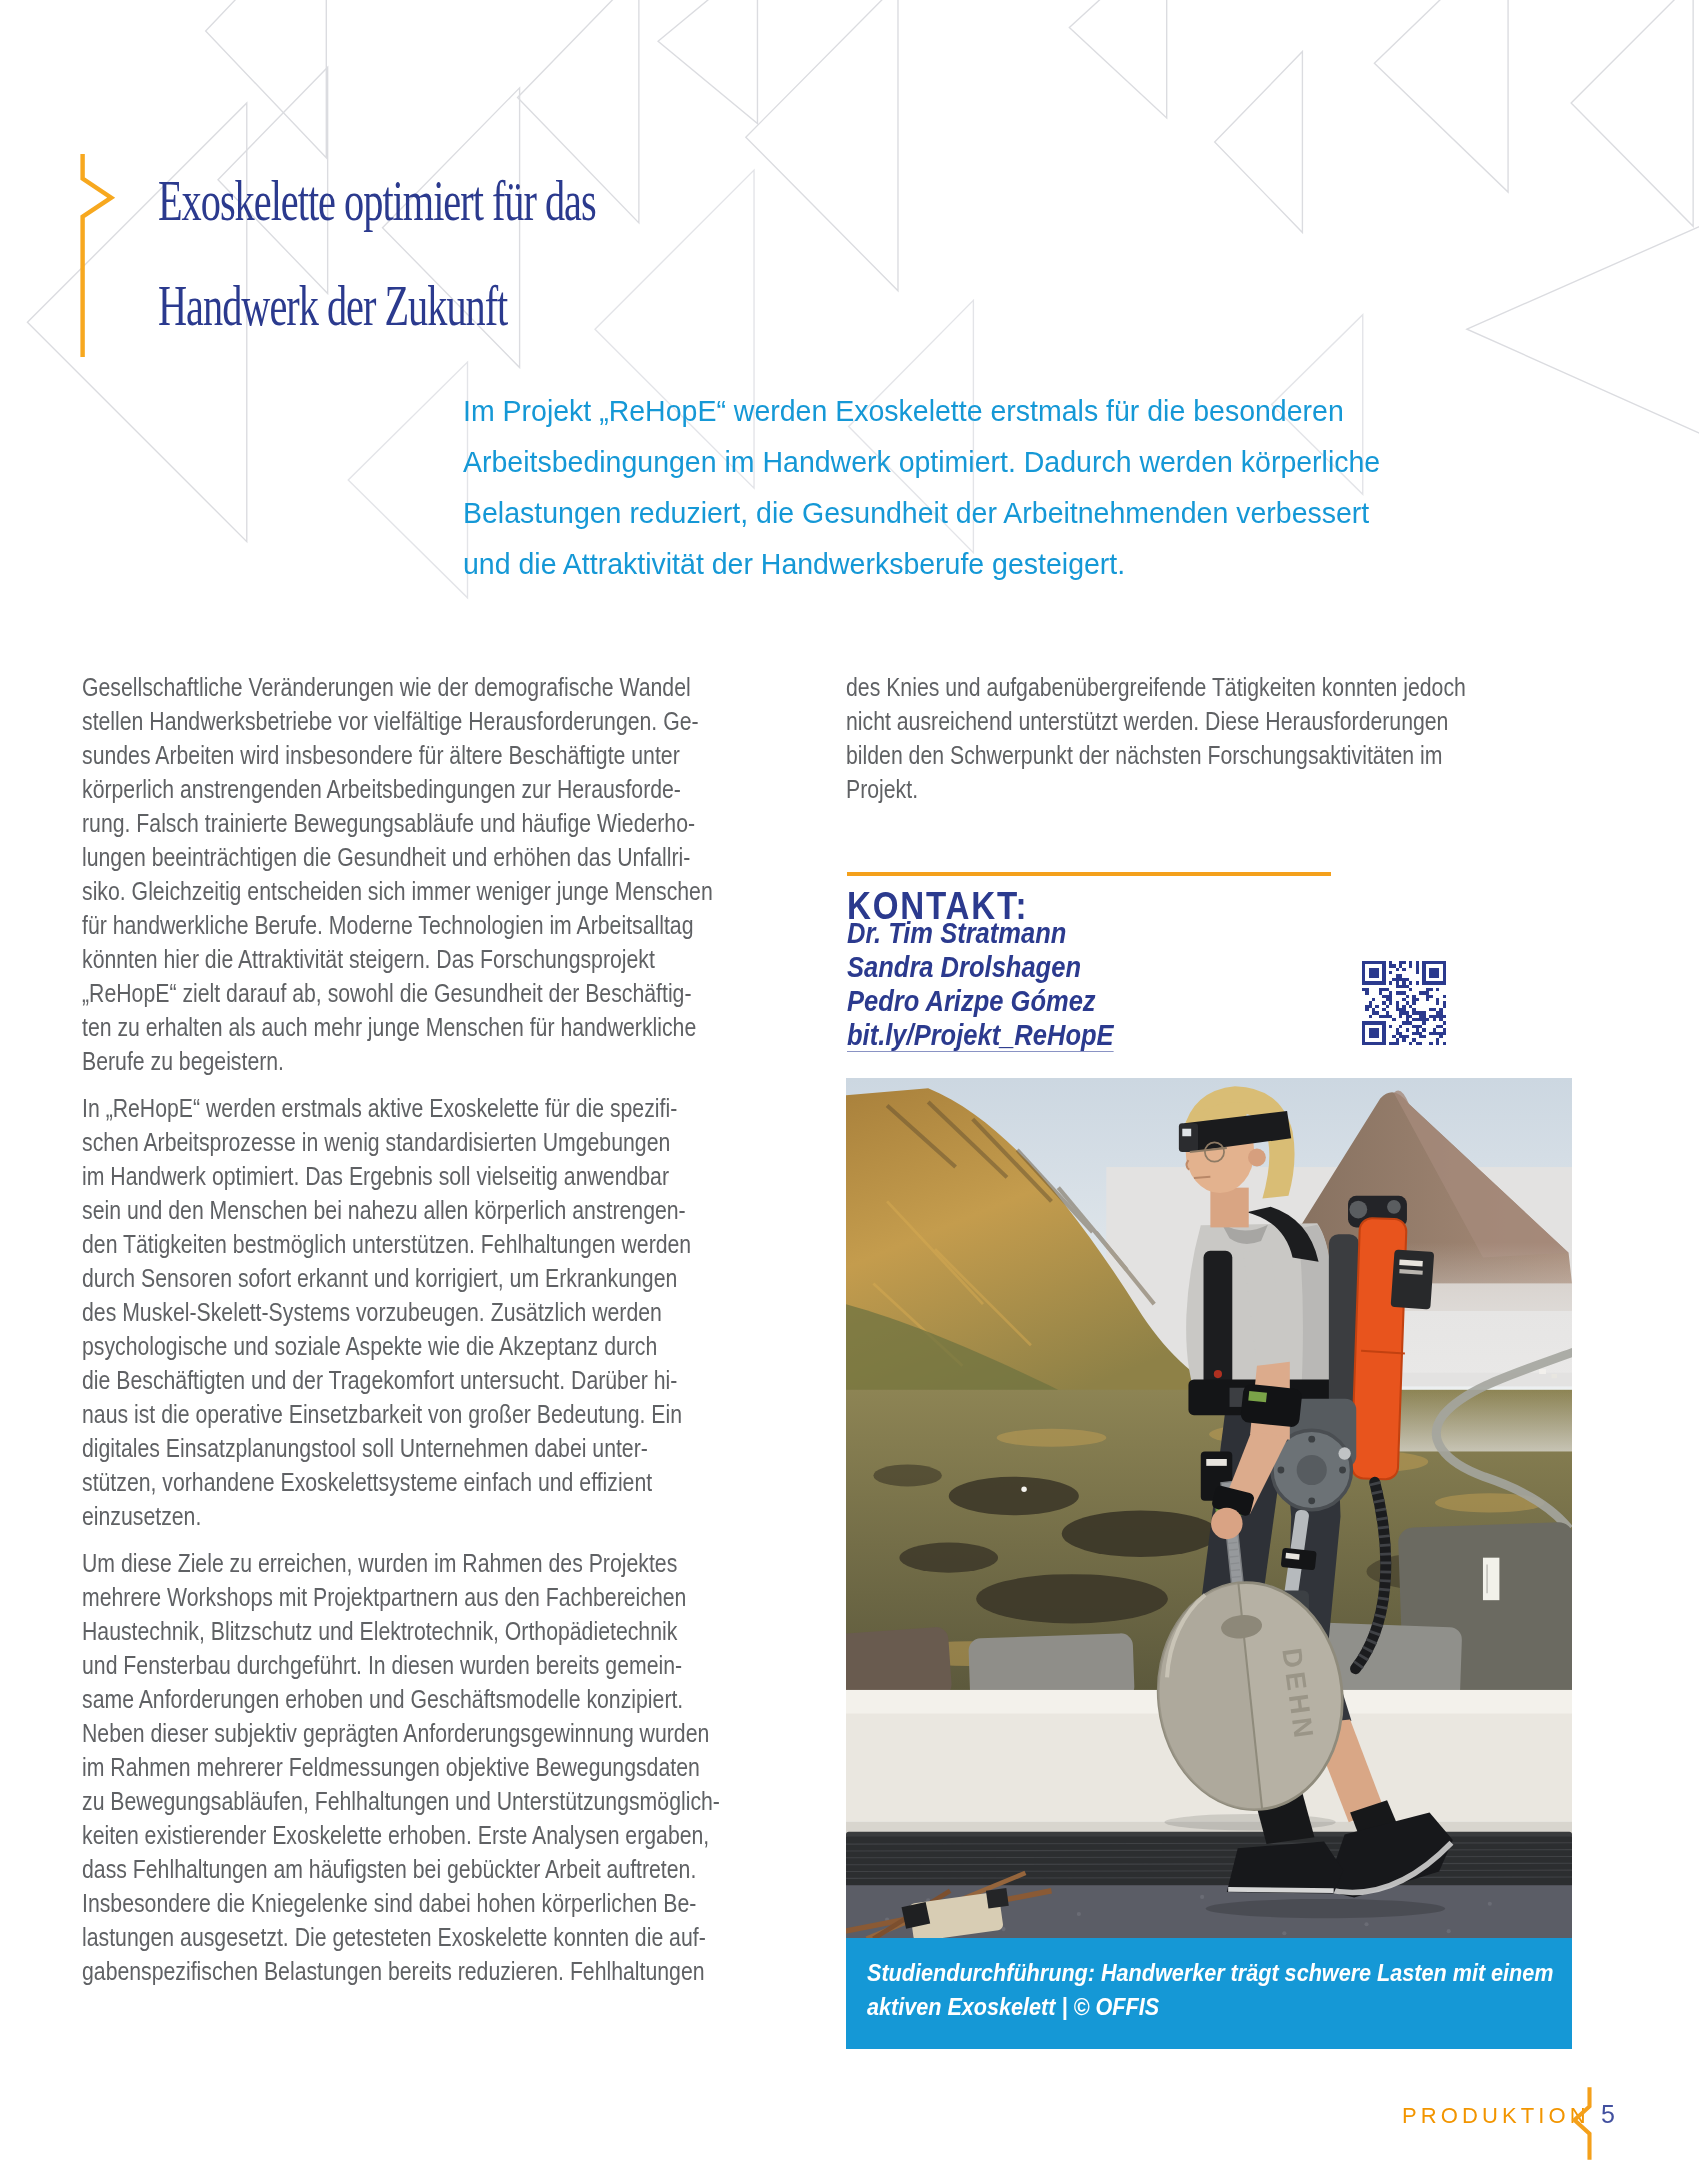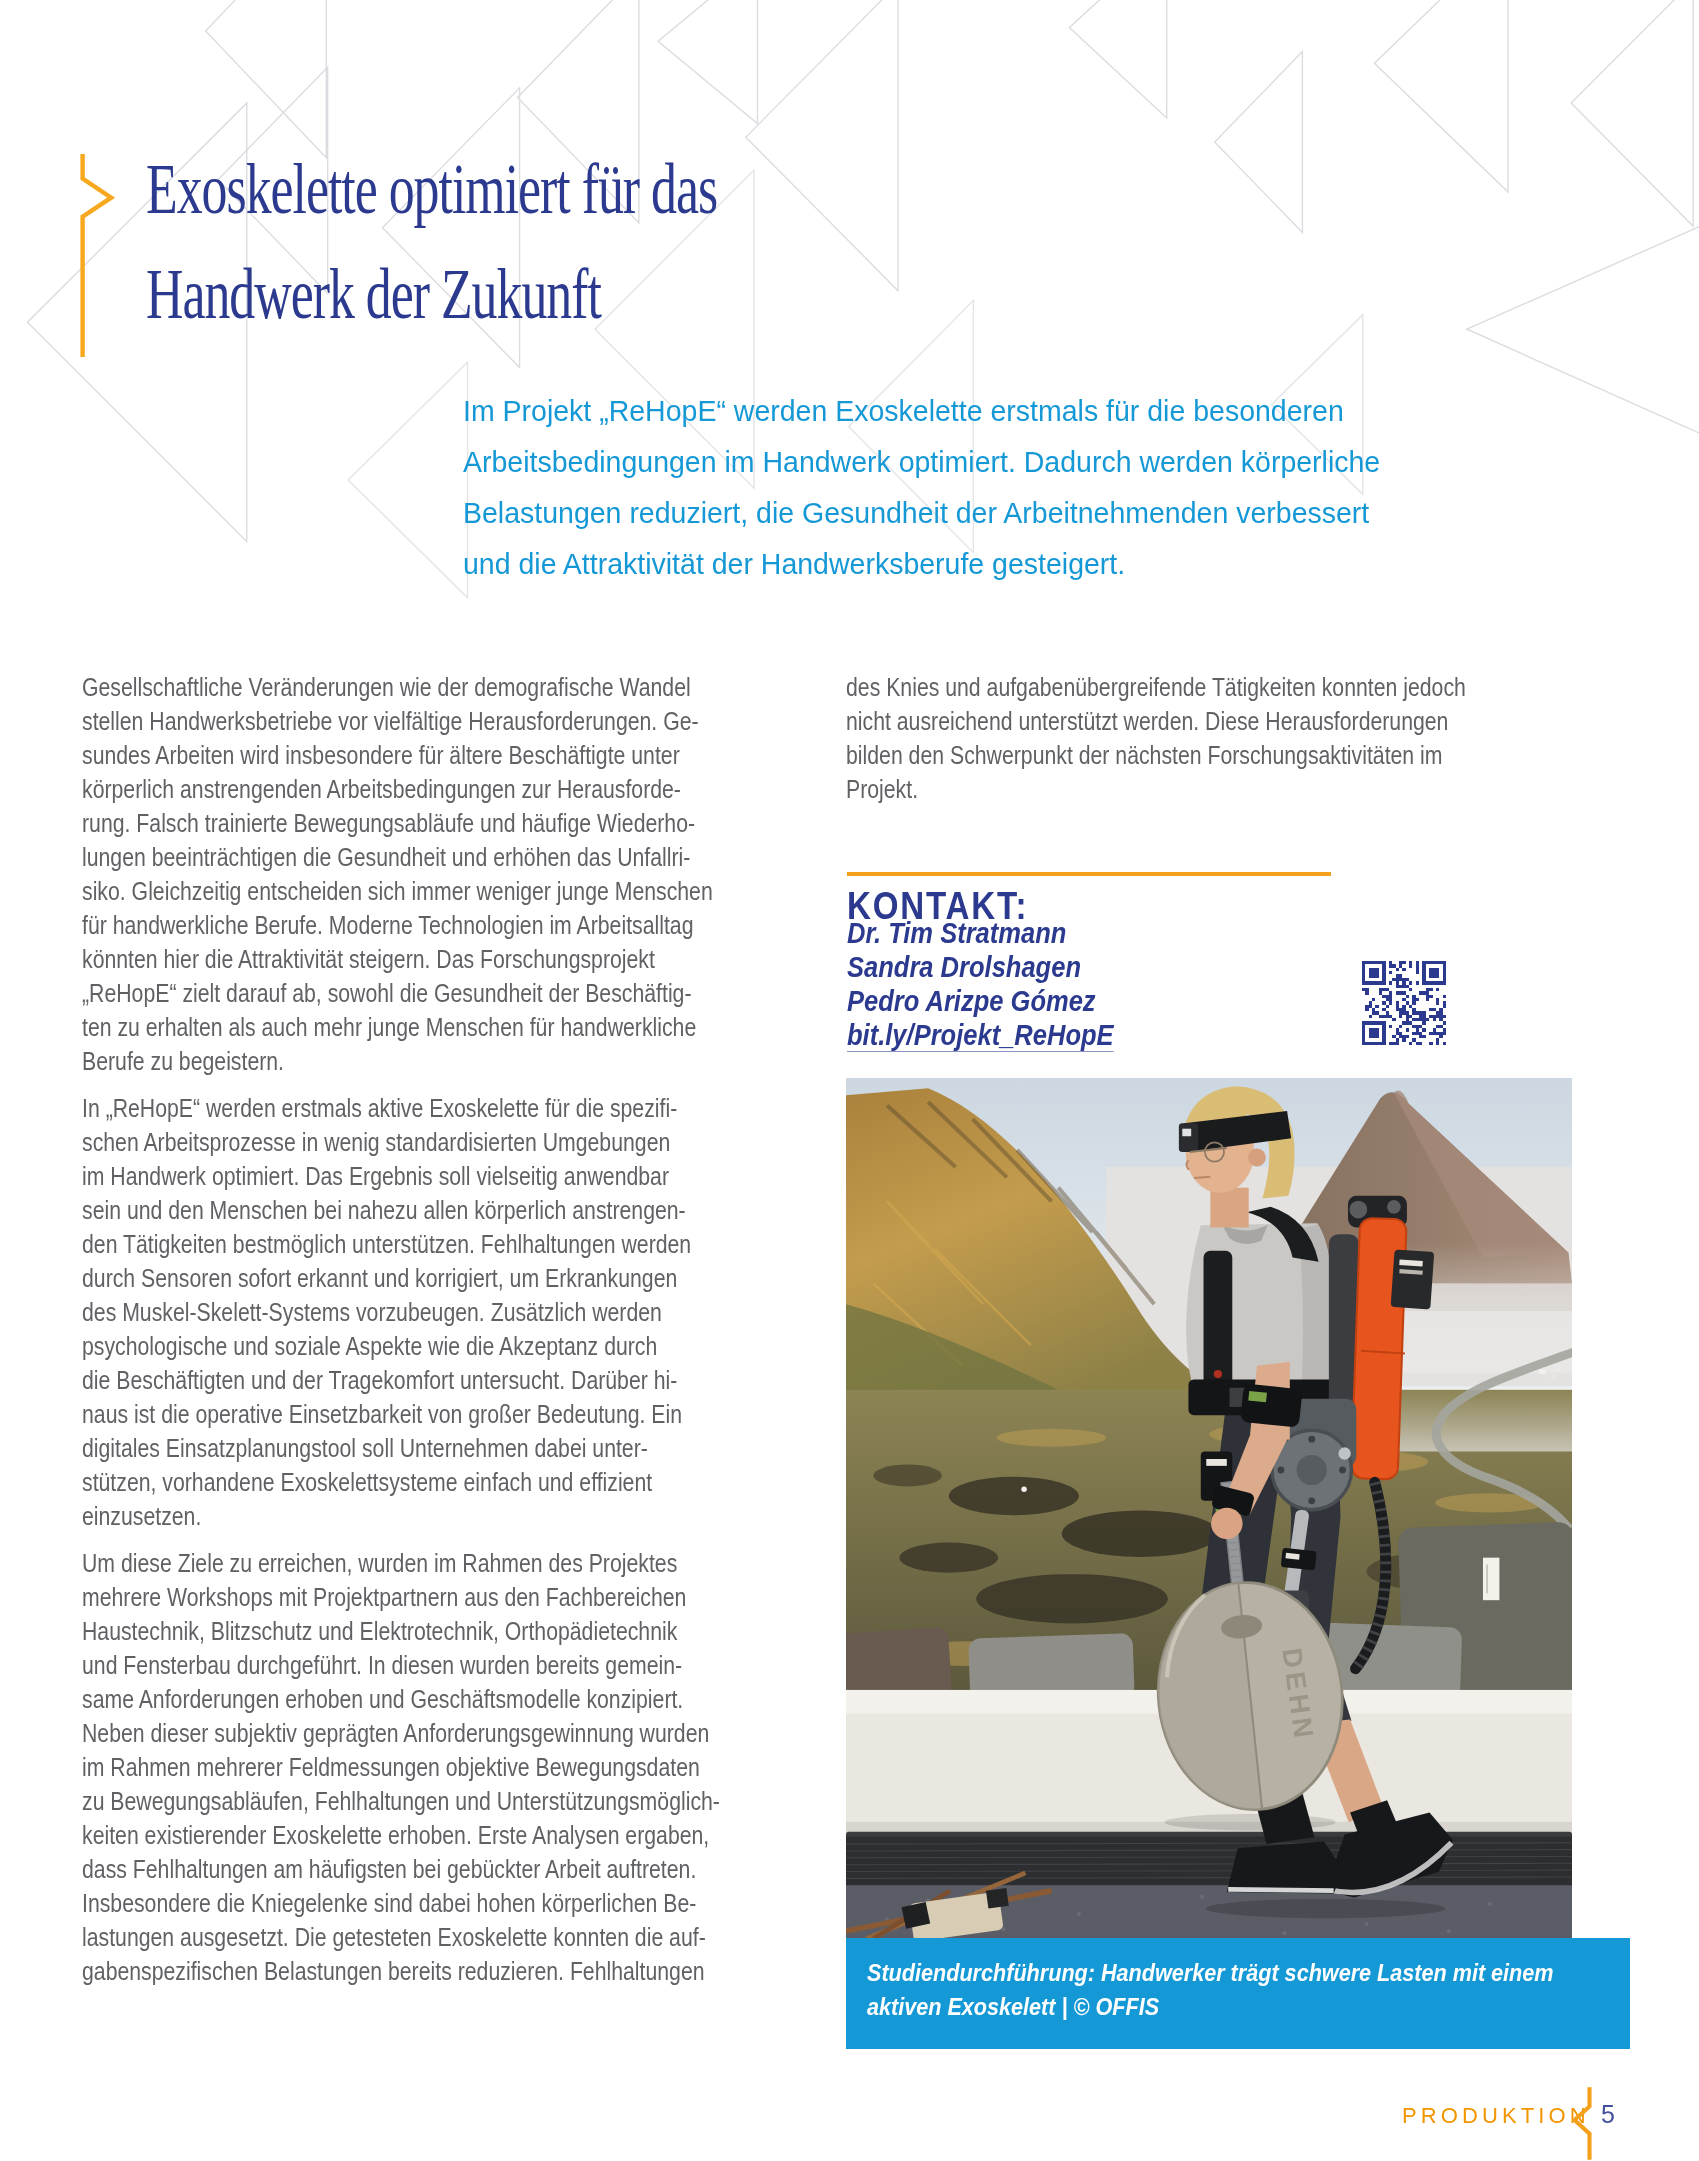--- a/index.html
+++ b/index.html
@@ -1,22 +1,22 @@
 <!DOCTYPE html>
 <html style="font-size:11px"><head>
 <meta charset="utf-8">
 <style>
   html,body{margin:0;padding:0;background:#fff;}
   .page{position:relative;width:1700px;height:2161px;background:#ffffff;overflow:hidden;
         font-family:"Liberation Sans",sans-serif;}
   .pattern{position:absolute;left:0;top:0;}
   
   .title-mark{position:absolute;left:69px;top:152px;}
-  .title{position:absolute;left:146px;top:137px;margin:0;font-family:"Liberation Serif",serif;
-         font-weight:400;font-size:72px;line-height:105px;color:#2B3A8E;}
+  .title{position:absolute;left:146px;top:137px;margin:12px;font-family:"Liberation Serif",serif;
+         font-weight:400;font-size:56px;line-height:105px;color:#2B3A8E;}
   .title-inner{display:inline-block;white-space:nowrap;transform:scaleX(.72);transform-origin:0 0;letter-spacing:-1.4px;}
   
   .intro{position:absolute;left:463px;top:385px;width:1138px;font-size:30px;line-height:51px;
          color:#1598D6;white-space:pre-line;transform:scaleX(.95);transform-origin:0 0;font-weight:400;}
   
   .col{position:absolute;top:670px;}
   .col1{left:82px;width:716px;}
   .col2{left:846px;width:716px;}
   .cond{width:843px;transform:scaleX(.85);transform-origin:0 0;}
   .col p{margin:0 0 13px 0;font-size:25px;line-height:34px;color:#5F6164;white-space:pre-line;}
@@ -28,21 +28,21 @@
   .names{position:absolute;left:847px;top:916px;}
   .names .cnd{width:356px;transform:scaleX(.88);transform-origin:0 0;}
   .cname,.clink{display:block;font-size:29px;line-height:34px;font-style:italic;font-weight:700;
                 color:#2B3A8E;text-decoration:none;white-space:nowrap;}
   .clink{text-decoration:underline;text-decoration-thickness:1.4px;text-underline-offset:5.5px;
          text-decoration-color:#8A93C4;cursor:pointer;}
   .qr{position:absolute;left:1362px;top:961px;width:84px;height:84px;}
   
   .figure{position:absolute;left:846px;top:1078px;width:726px;margin:0;}
   .photo{display:block;width:726px;height:860px;}
-  .caption{box-sizing:border-box;width:784px;height:111px;background:#1598D6;color:#fff;
+  .caption{box-sizing:border-box;width:726px;height:111px;background:#1598D6;color:#fff;
            padding:18px 20.6px;overflow:hidden;}
   .caption-inner{width:768px;transform:scaleX(.9);transform-origin:0 0;font-size:24px;line-height:34px;
            font-style:italic;font-weight:700;white-space:pre-line;}
   
   .footer-label{position:absolute;left:1402px;top:2103px;font-size:22px;letter-spacing:4.1px;
                 color:#F29500;font-weight:400;}
   .footer-mark{position:absolute;left:1569px;top:2086px;}
   .page-num{position:absolute;left:1601px;top:2100px;font-size:25px;color:#42509F;}
 </style>
 </head>

